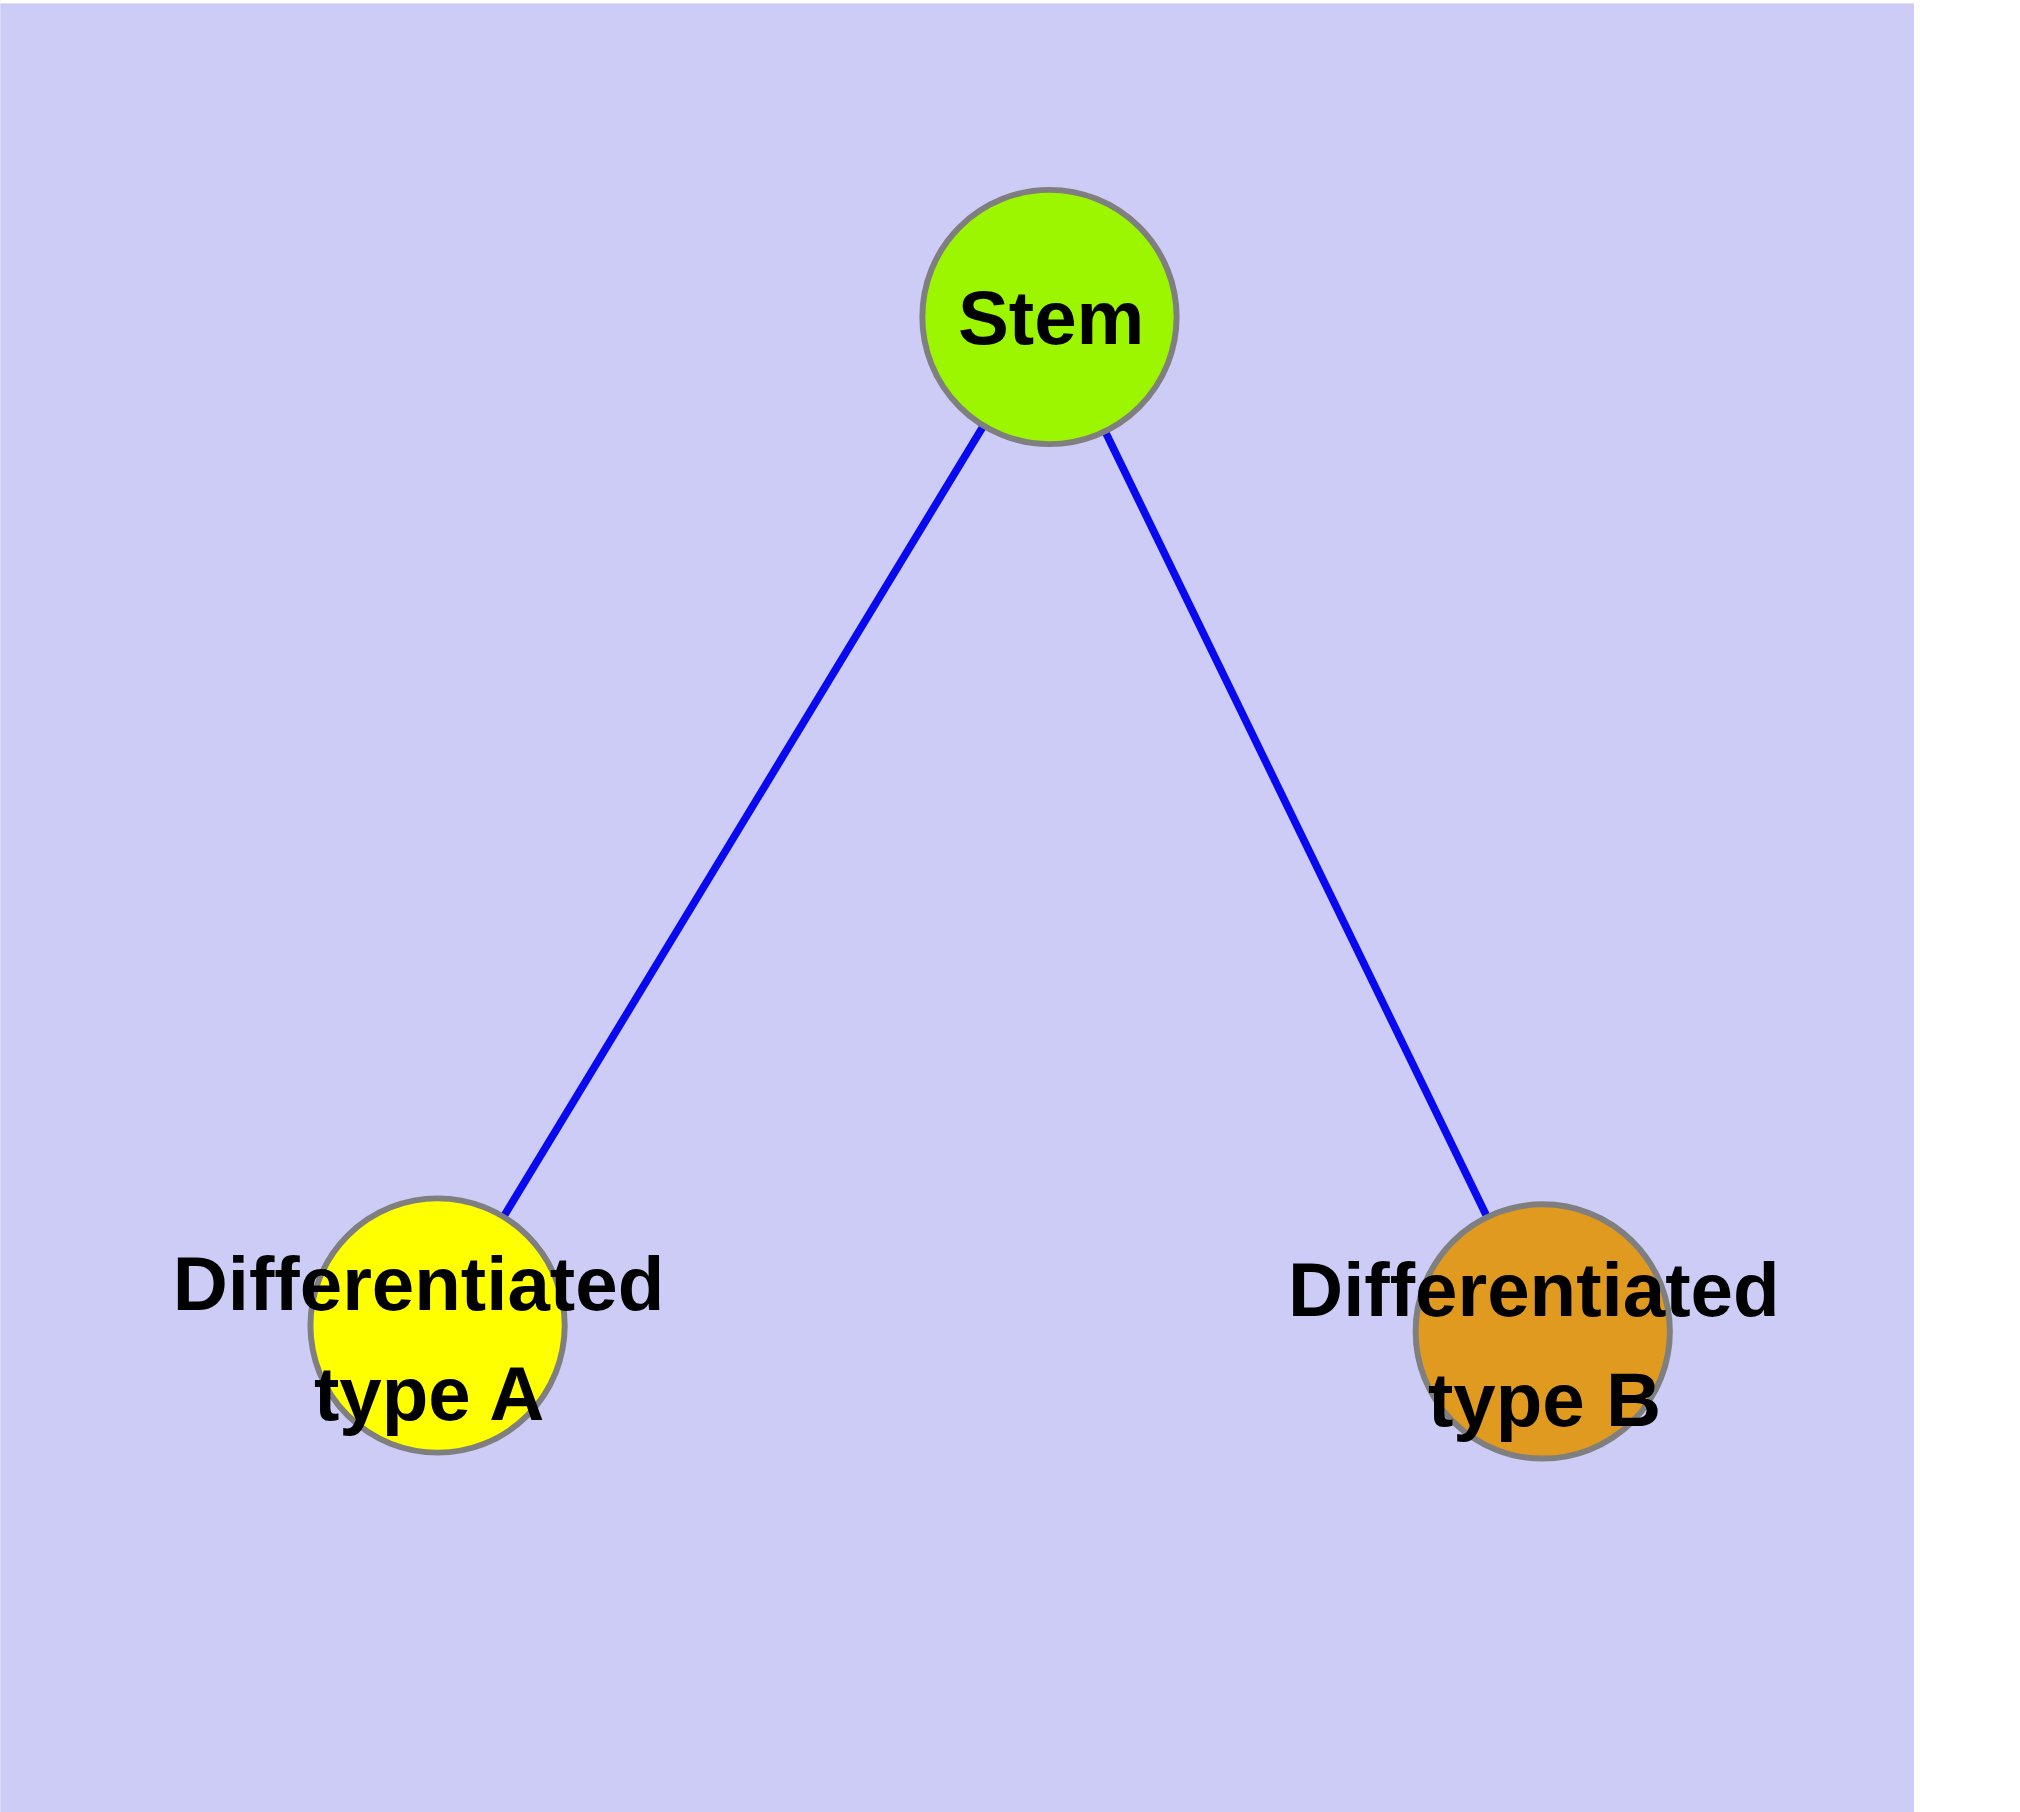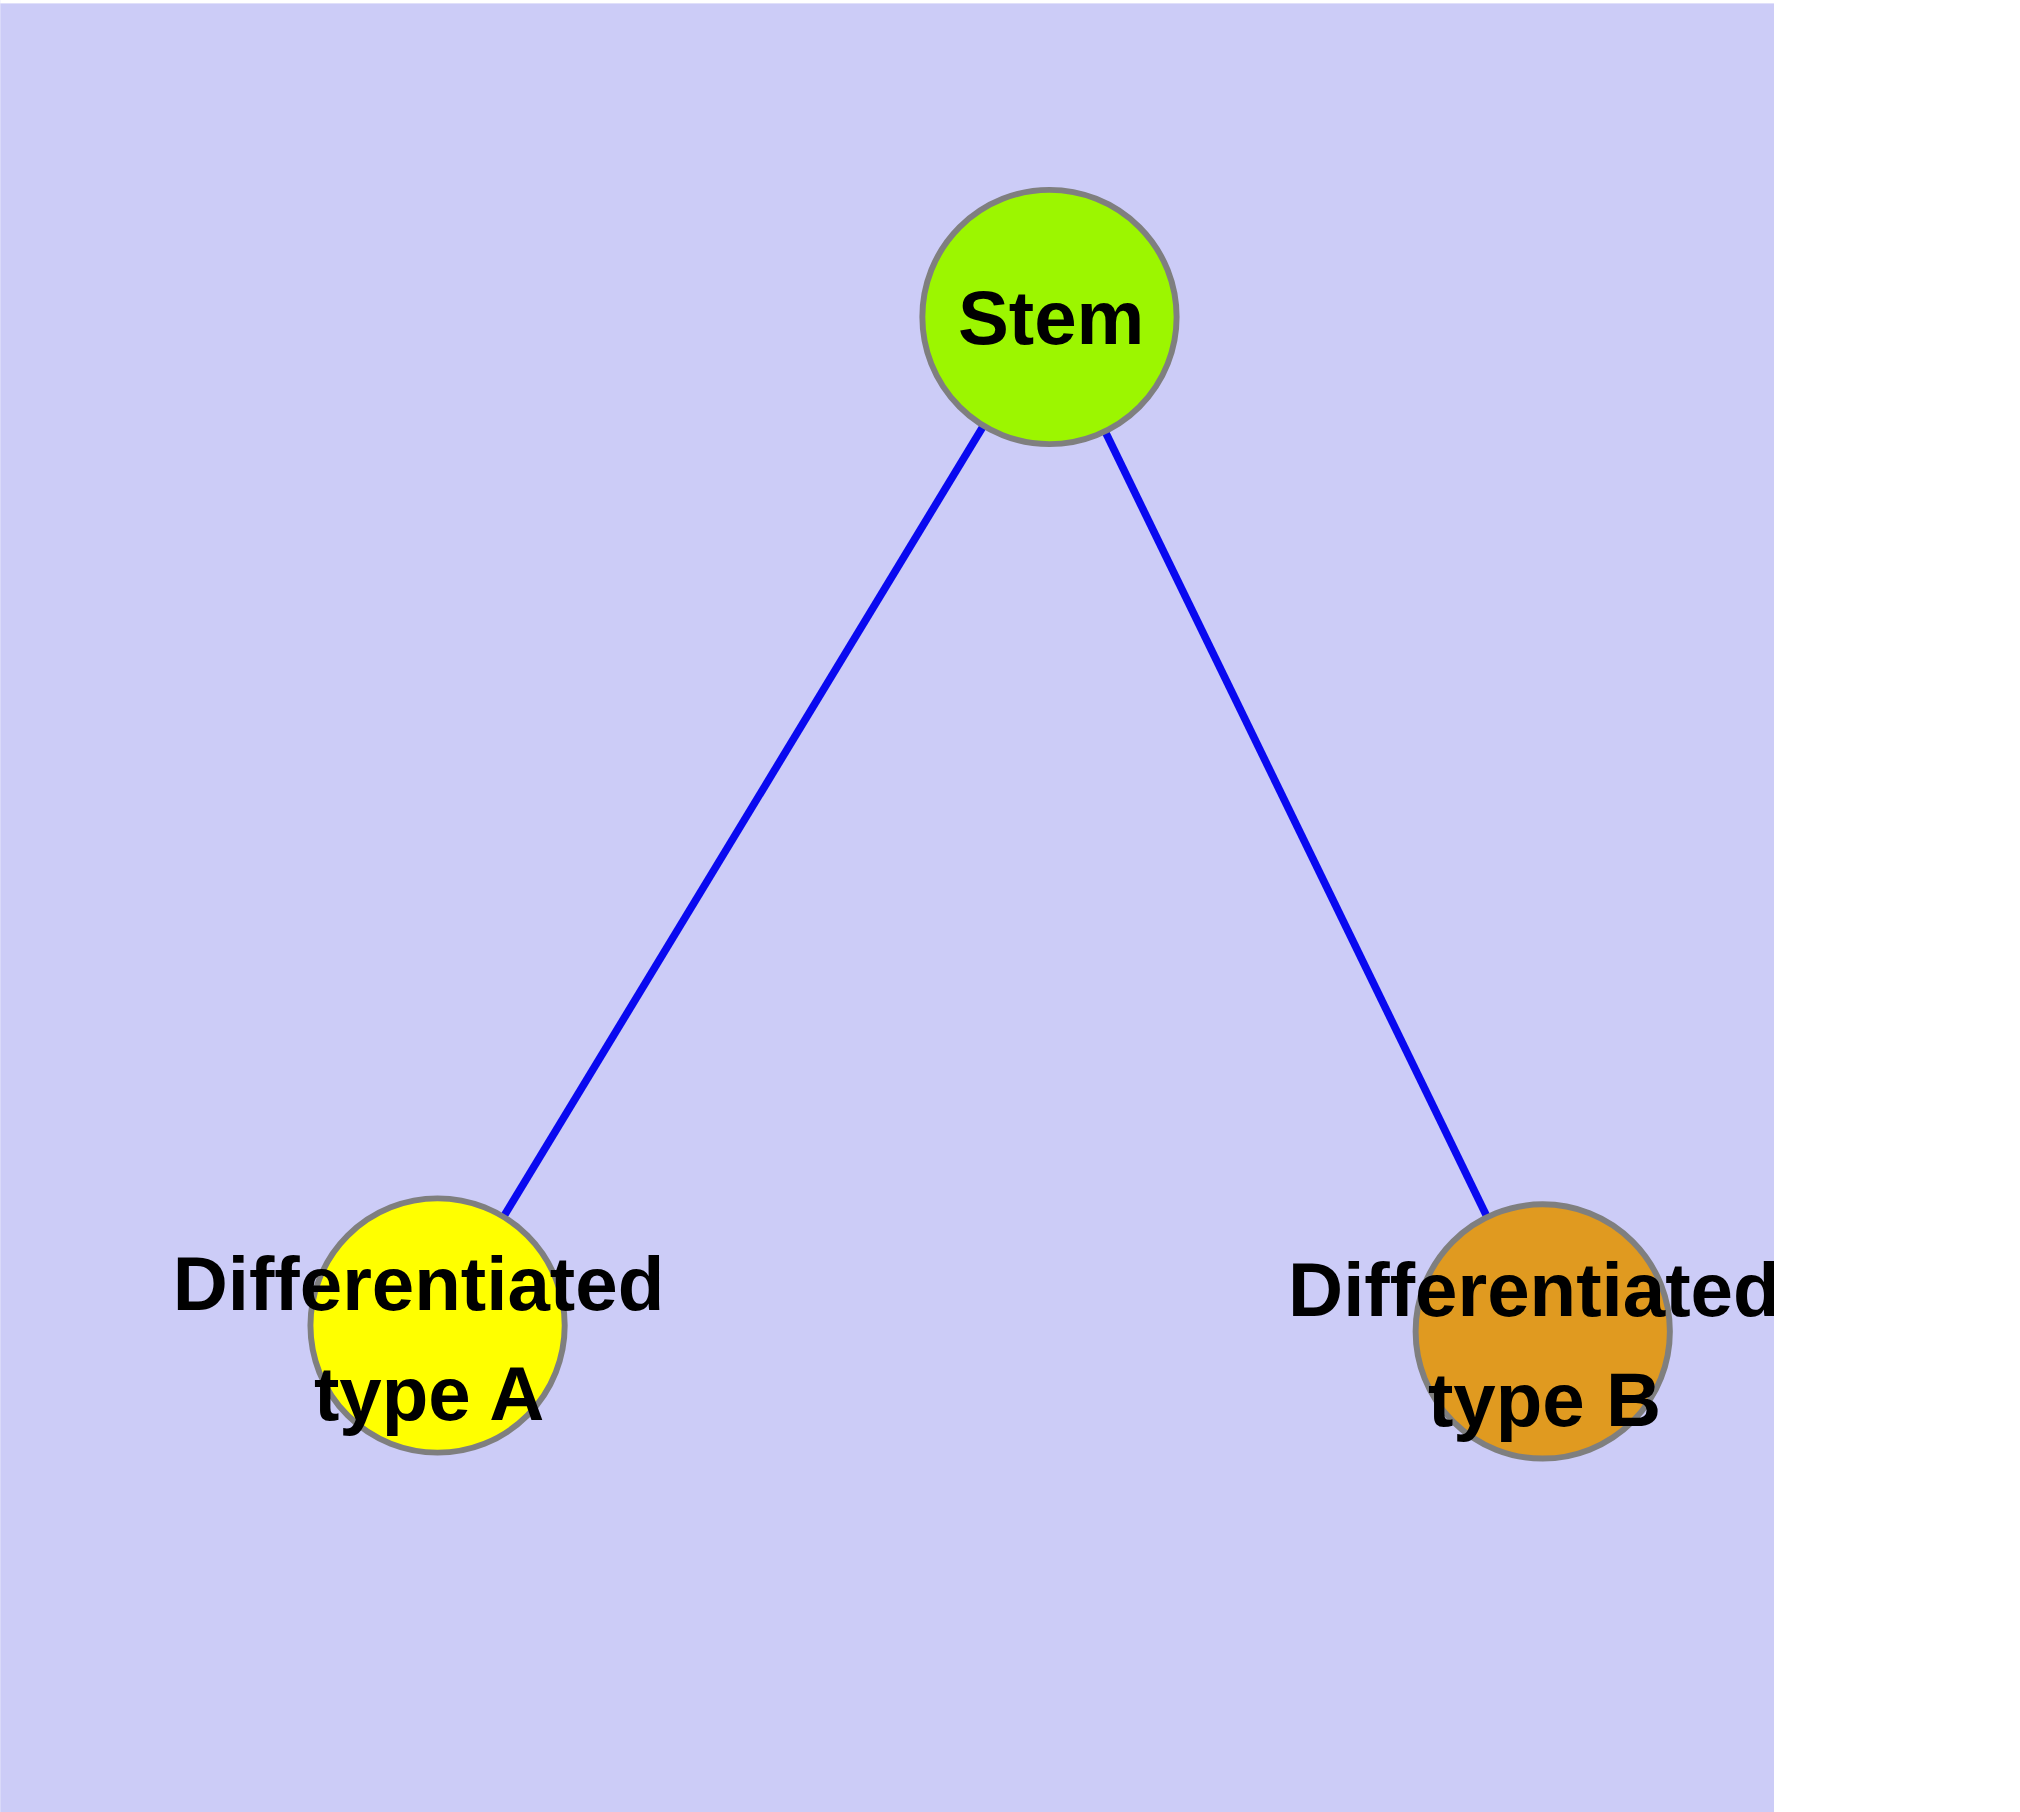--- a/index.html
+++ b/index.html
@@ -1,18 +1,18 @@
 <!DOCTYPE html>
 <html style="font-size:13.6px"><head>
 <meta charset="utf-8">
 <style>
   html, body { margin: 0; padding: 0; }
   .canvas {
     position: relative;
-    width: 1774px;
+    width: 1914px;
     height: 1812px;
     overflow: hidden;
   }
   .canvas svg { display: block; width: 2021px; height: 1812px; }
   .node-label {
     font-family: "Liberation Sans", sans-serif;
     font-weight: bold;
     font-size: 90px;
     text-anchor: middle;
   }

